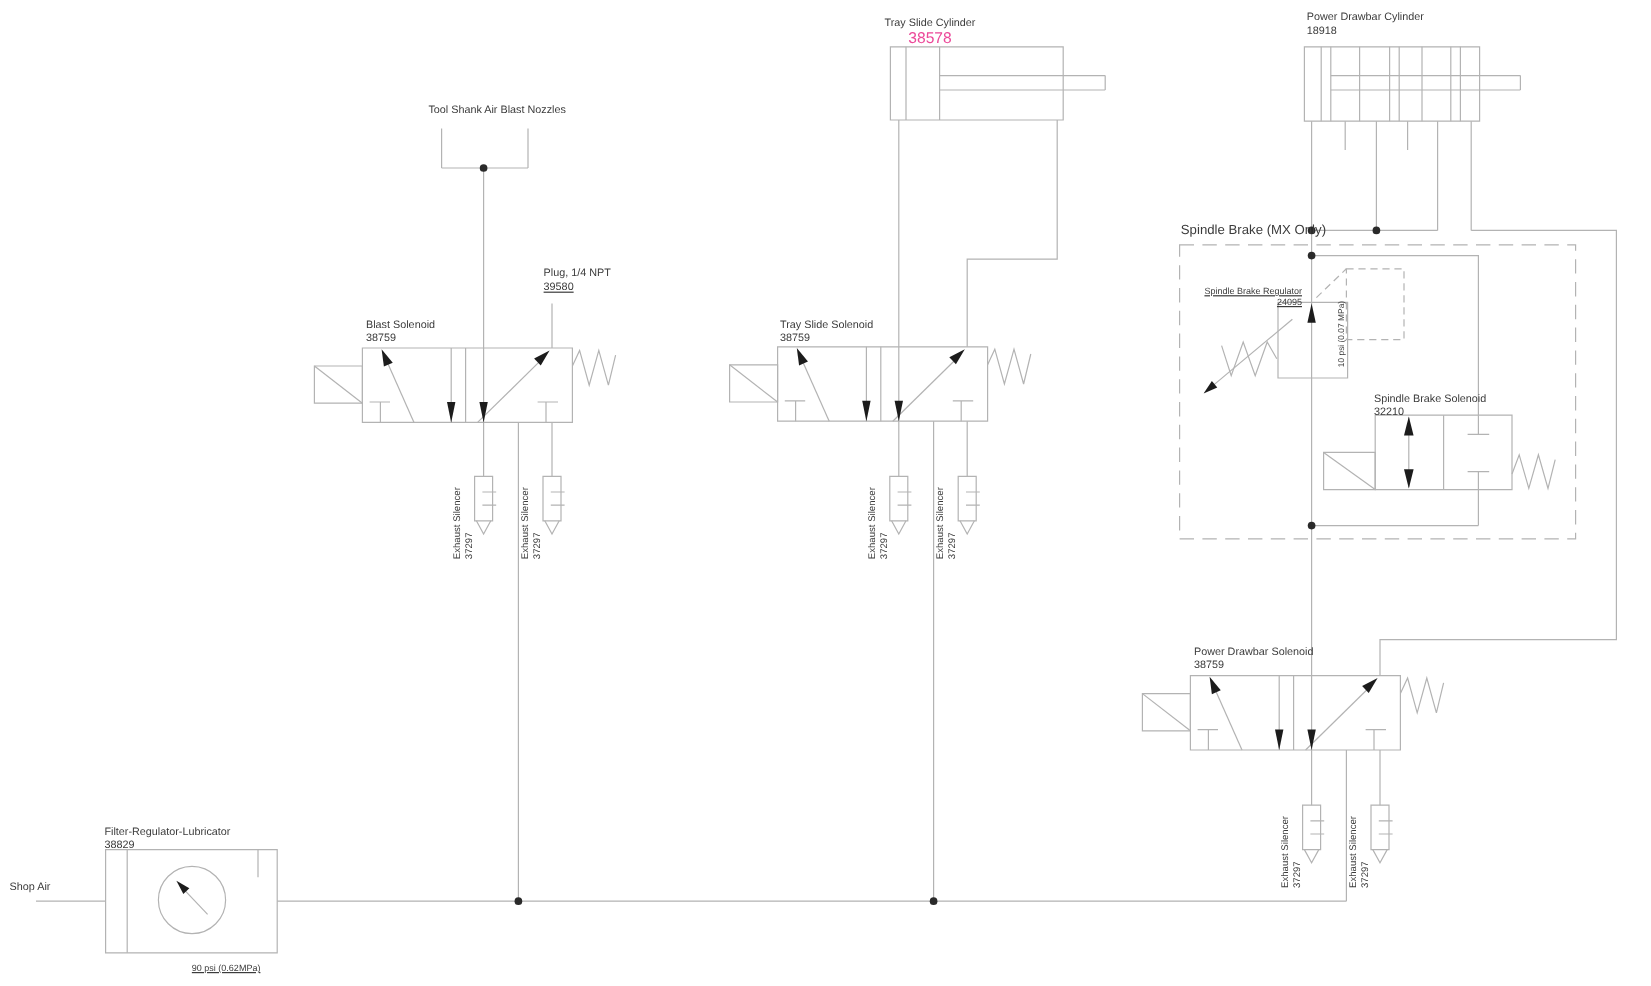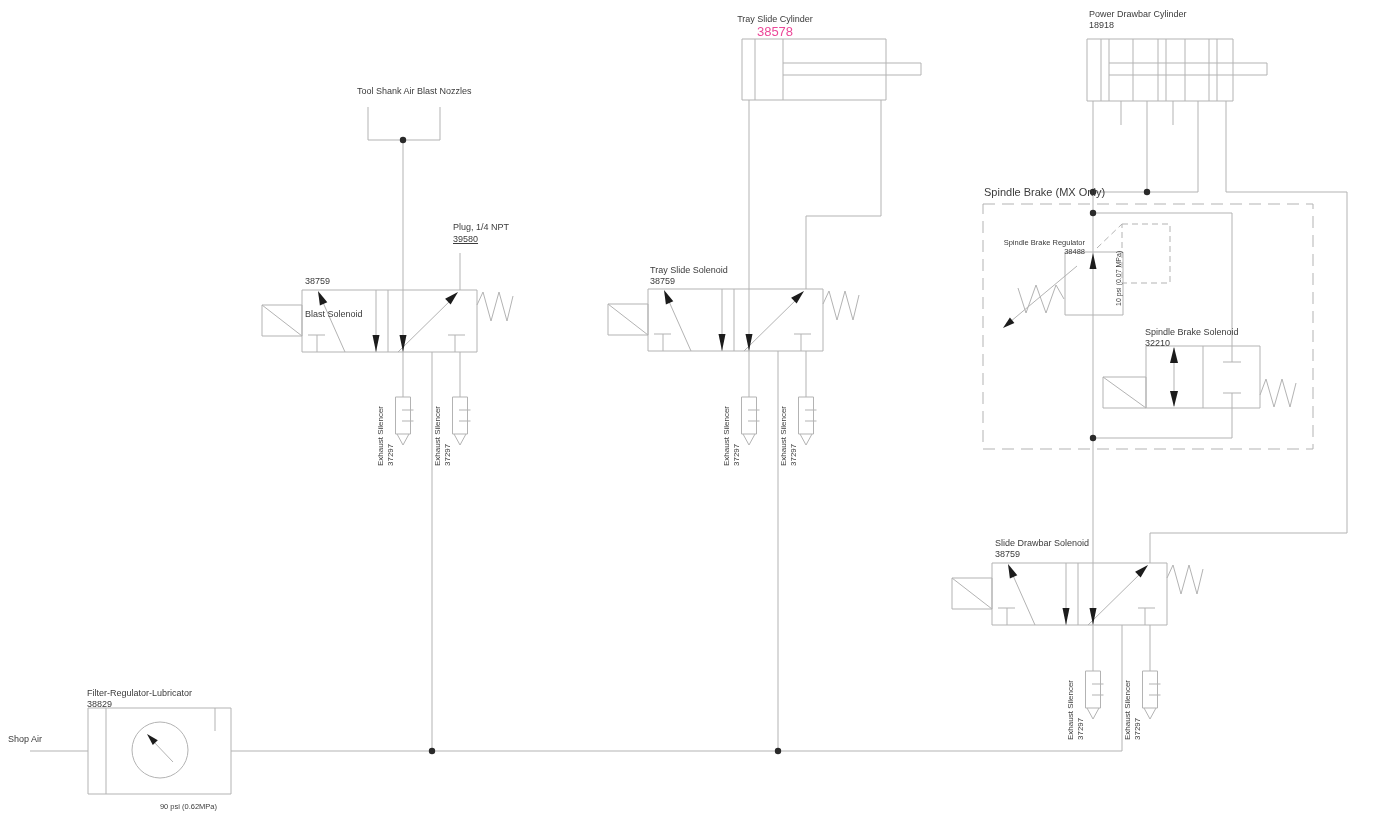--- a/index.html
+++ b/index.html
@@ -1,20 +1,20 @@
 <!DOCTYPE html>
 <html><head>
 <meta charset="utf-8">
 <style>
   html,body{margin:0;padding:0;background:#ffffff;}
   #stage{position:relative;width:1376px;height:822px;background:#ffffff;overflow:hidden;
          font-family:"Liberation Sans",sans-serif;}
   #art{position:absolute;left:0;top:0;}
   .lbl{position:absolute;font-size:9px;line-height:11px;color:#3b3b3b;white-space:nowrap;}
-  .sm{font-size:7.5px;line-height:9px;}
+  .sm{font-size:7.5px;line-height:9px;text-decoration:underline;}
   .big-part{font-size:13px;line-height:14px;color:#ec4899;}
   .title{font-size:11px;line-height:13px;}
   .ctr{text-align:center;}
   .rgt{text-align:right;}
   .und{text-decoration:underline;}
   .rot{position:absolute;transform-origin:0 0;transform:rotate(-90deg);
        font-size:8px;line-height:9.5px;color:#3b3b3b;white-space:nowrap;}
   svg *{vector-effect:non-scaling-stroke;}
 </style>
 </head>
@@ -150,43 +150,43 @@
     </g>
   </svg>
 
   <div class="lbl" style="left:8px;top:734px;">Shop Air</div>
 
   <div class="lbl" style="left:357px;top:86px;">Tool Shank Air Blast Nozzles</div>
 
   <div class="lbl" style="left:453px;top:222px;">Plug, 1/4 NPT</div>
   <div class="lbl und" style="left:453px;top:234px;">39580</div>
 
-  <div class="lbl" style="left:305px;top:265px;margin-top:44px;">Blast Solenoid</div>
+  <div class="lbl" style="left:305px;top:265px;">Blast Solenoid</div>
   <div class="lbl" style="left:305px;top:276px;">38759</div>
 
   <div class="lbl ctr" style="left:710px;top:14px;width:130px;">Tray Slide Cylinder</div>
   <div class="lbl ctr big-part" style="left:710px;top:25px;width:130px;">38578</div>
 
   <div class="lbl" style="left:650px;top:265px;">Tray Slide Solenoid</div>
   <div class="lbl" style="left:650px;top:276px;">38759</div>
 
   <div class="lbl" style="left:1089px;top:9px;">Power Drawbar Cylinder</div>
   <div class="lbl" style="left:1089px;top:20px;">18918</div>
 
   <div class="lbl title" style="left:984px;top:186px;text-align:center;">Spindle Brake (MX Only)</div>
 
   <div class="lbl sm rgt" style="left:985px;top:238px;width:100px;">Spindle Brake Regulator</div>
-  <div class="lbl sm rgt" style="left:985px;top:247px;width:100px;">38488</div>
+  <div class="lbl sm rgt" style="left:985px;top:247px;width:100px;">24095</div>
 
   <div class="rot" style="left:1114px;top:306px;font-size:7px;">10 psi (0.07 MPa)</div>
 
   <div class="lbl" style="left:1145px;top:327px;">Spindle Brake Solenoid</div>
   <div class="lbl" style="left:1145px;top:338px;">32210</div>
 
-  <div class="lbl" style="left:995px;top:538px;">Slide Drawbar Solenoid</div>
+  <div class="lbl" style="left:995px;top:538px;">Power Drawbar Solenoid</div>
   <div class="lbl" style="left:995px;top:549px;">38759</div>
 
   <div class="lbl" style="left:87px;top:688px;">Filter-Regulator-Lubricator</div>
   <div class="lbl" style="left:87px;top:699px;">38829</div>
   <div class="lbl sm rgt" style="left:117px;top:784px;width:100px;margin-top:18px;">90 psi (0.62MPa)</div>
 
   <div class="rot" style="left:376px;top:466px;">
     <div>Exhaust Silencer</div>
       <div>37297</div>
   </div>

